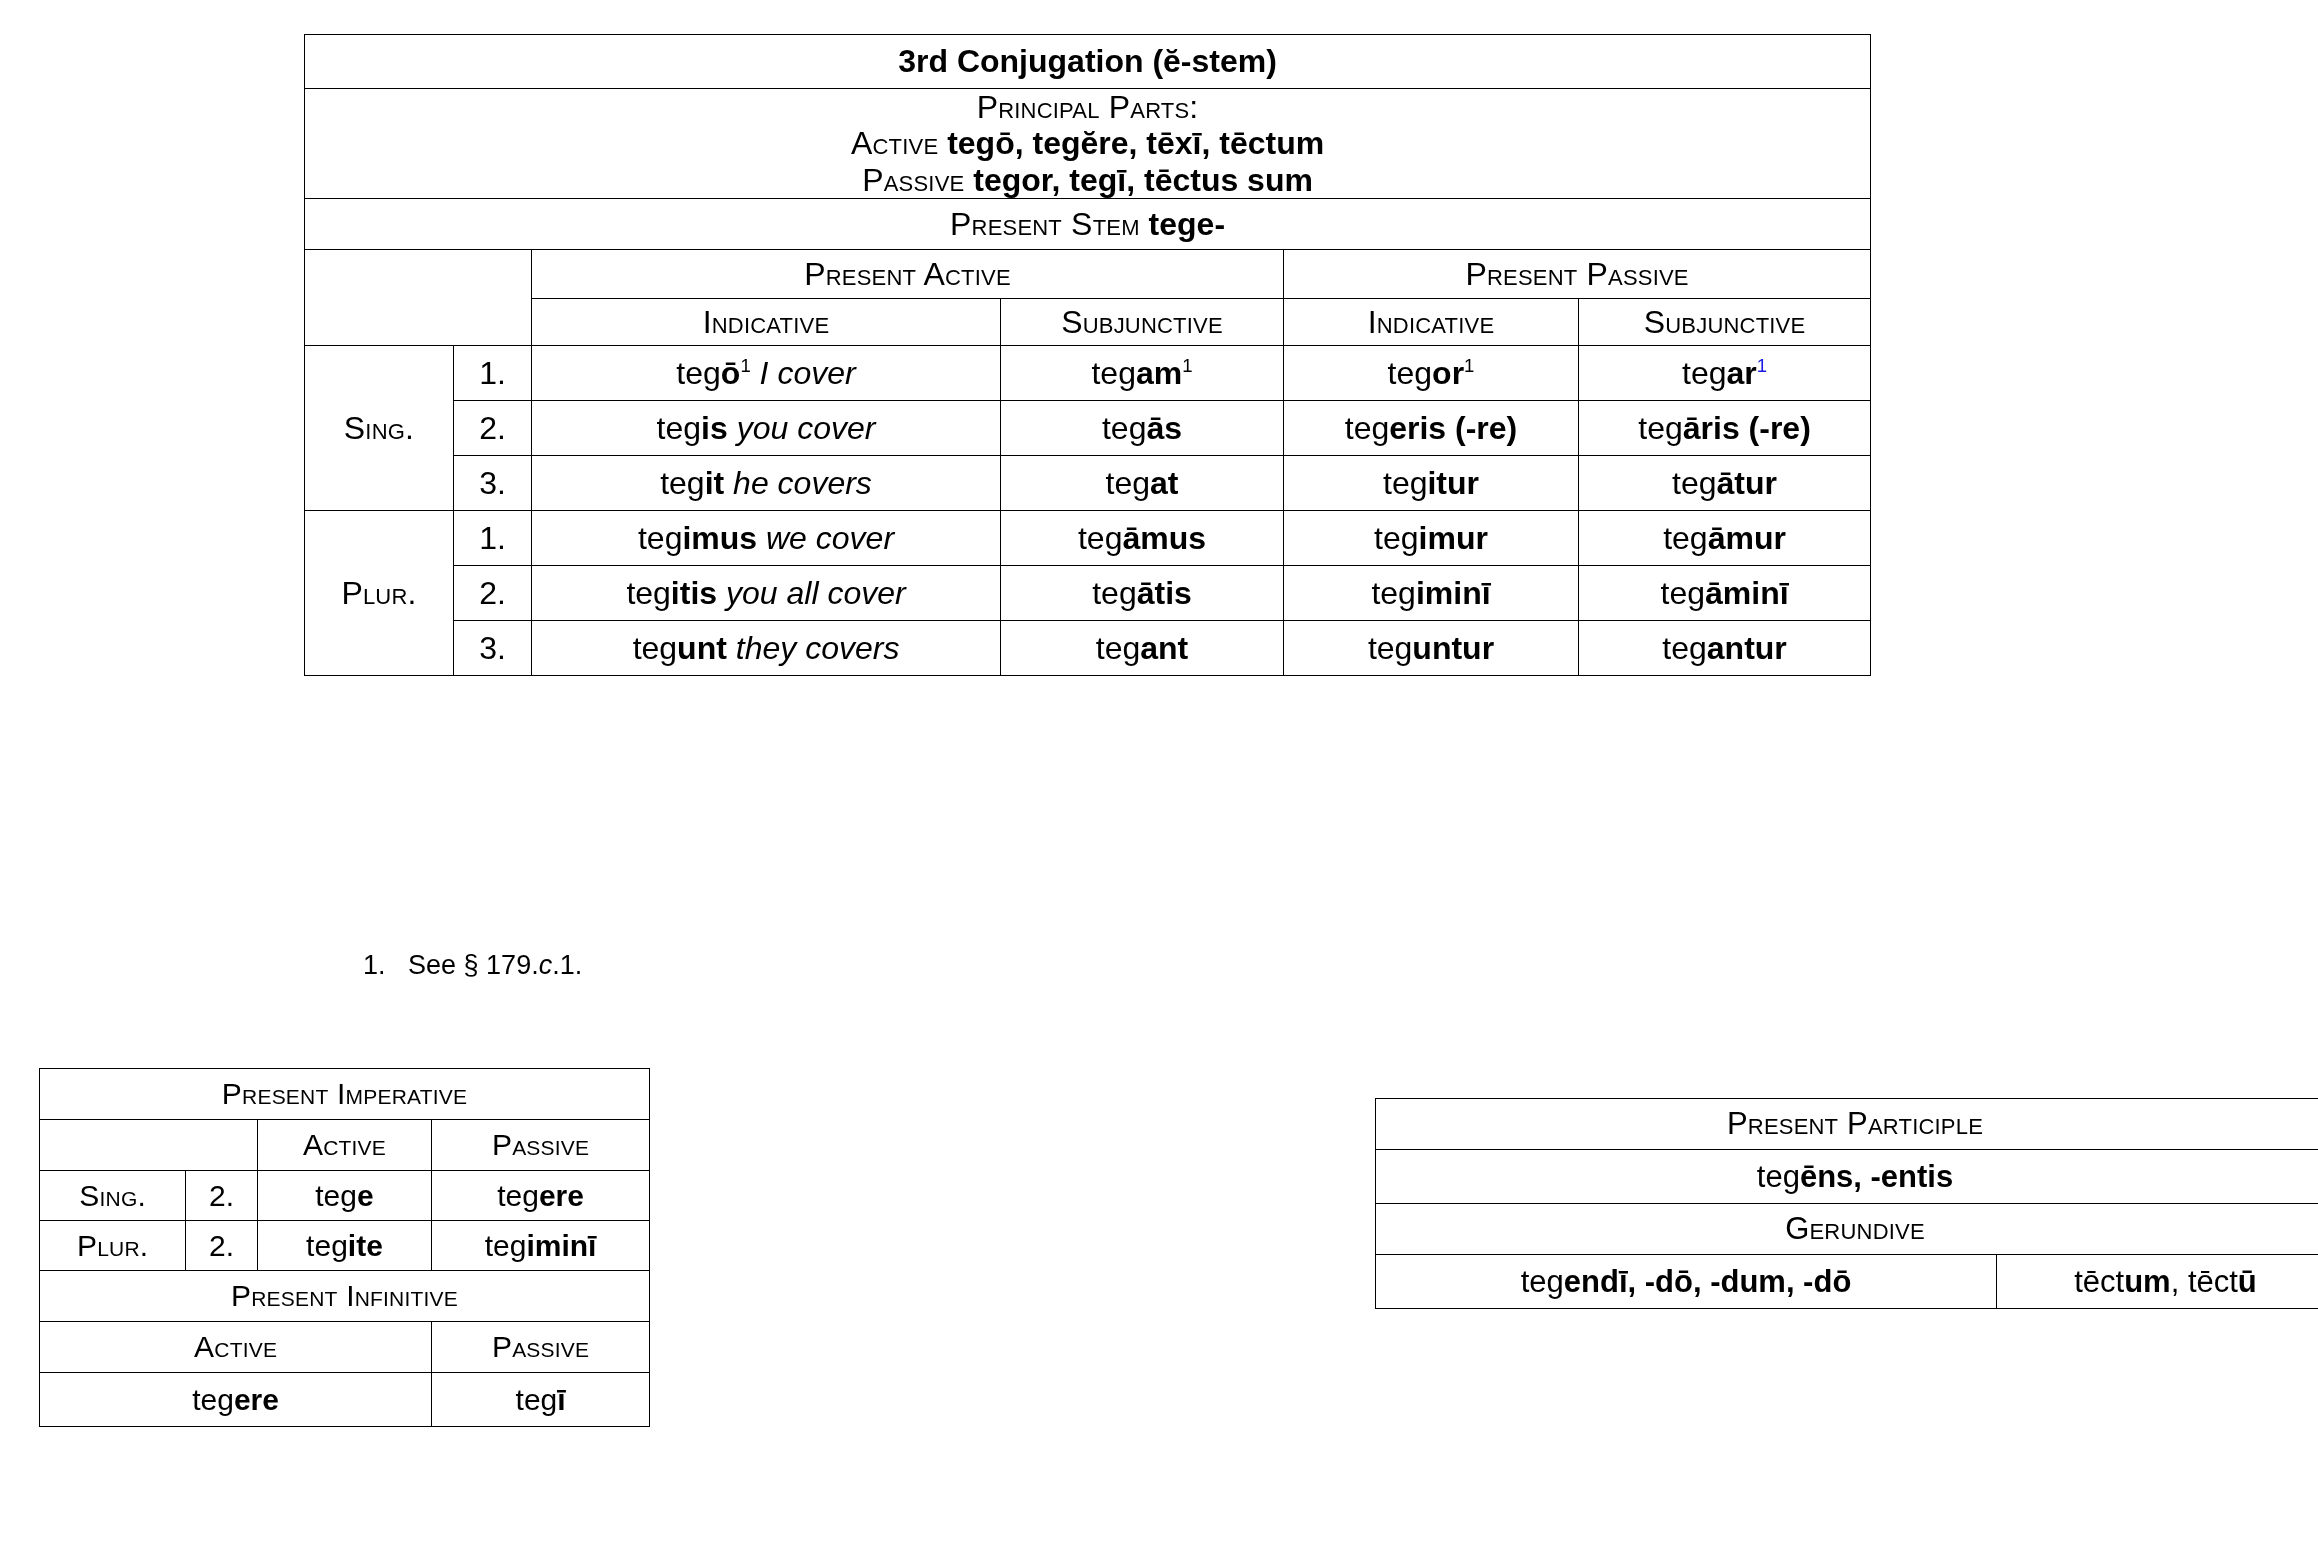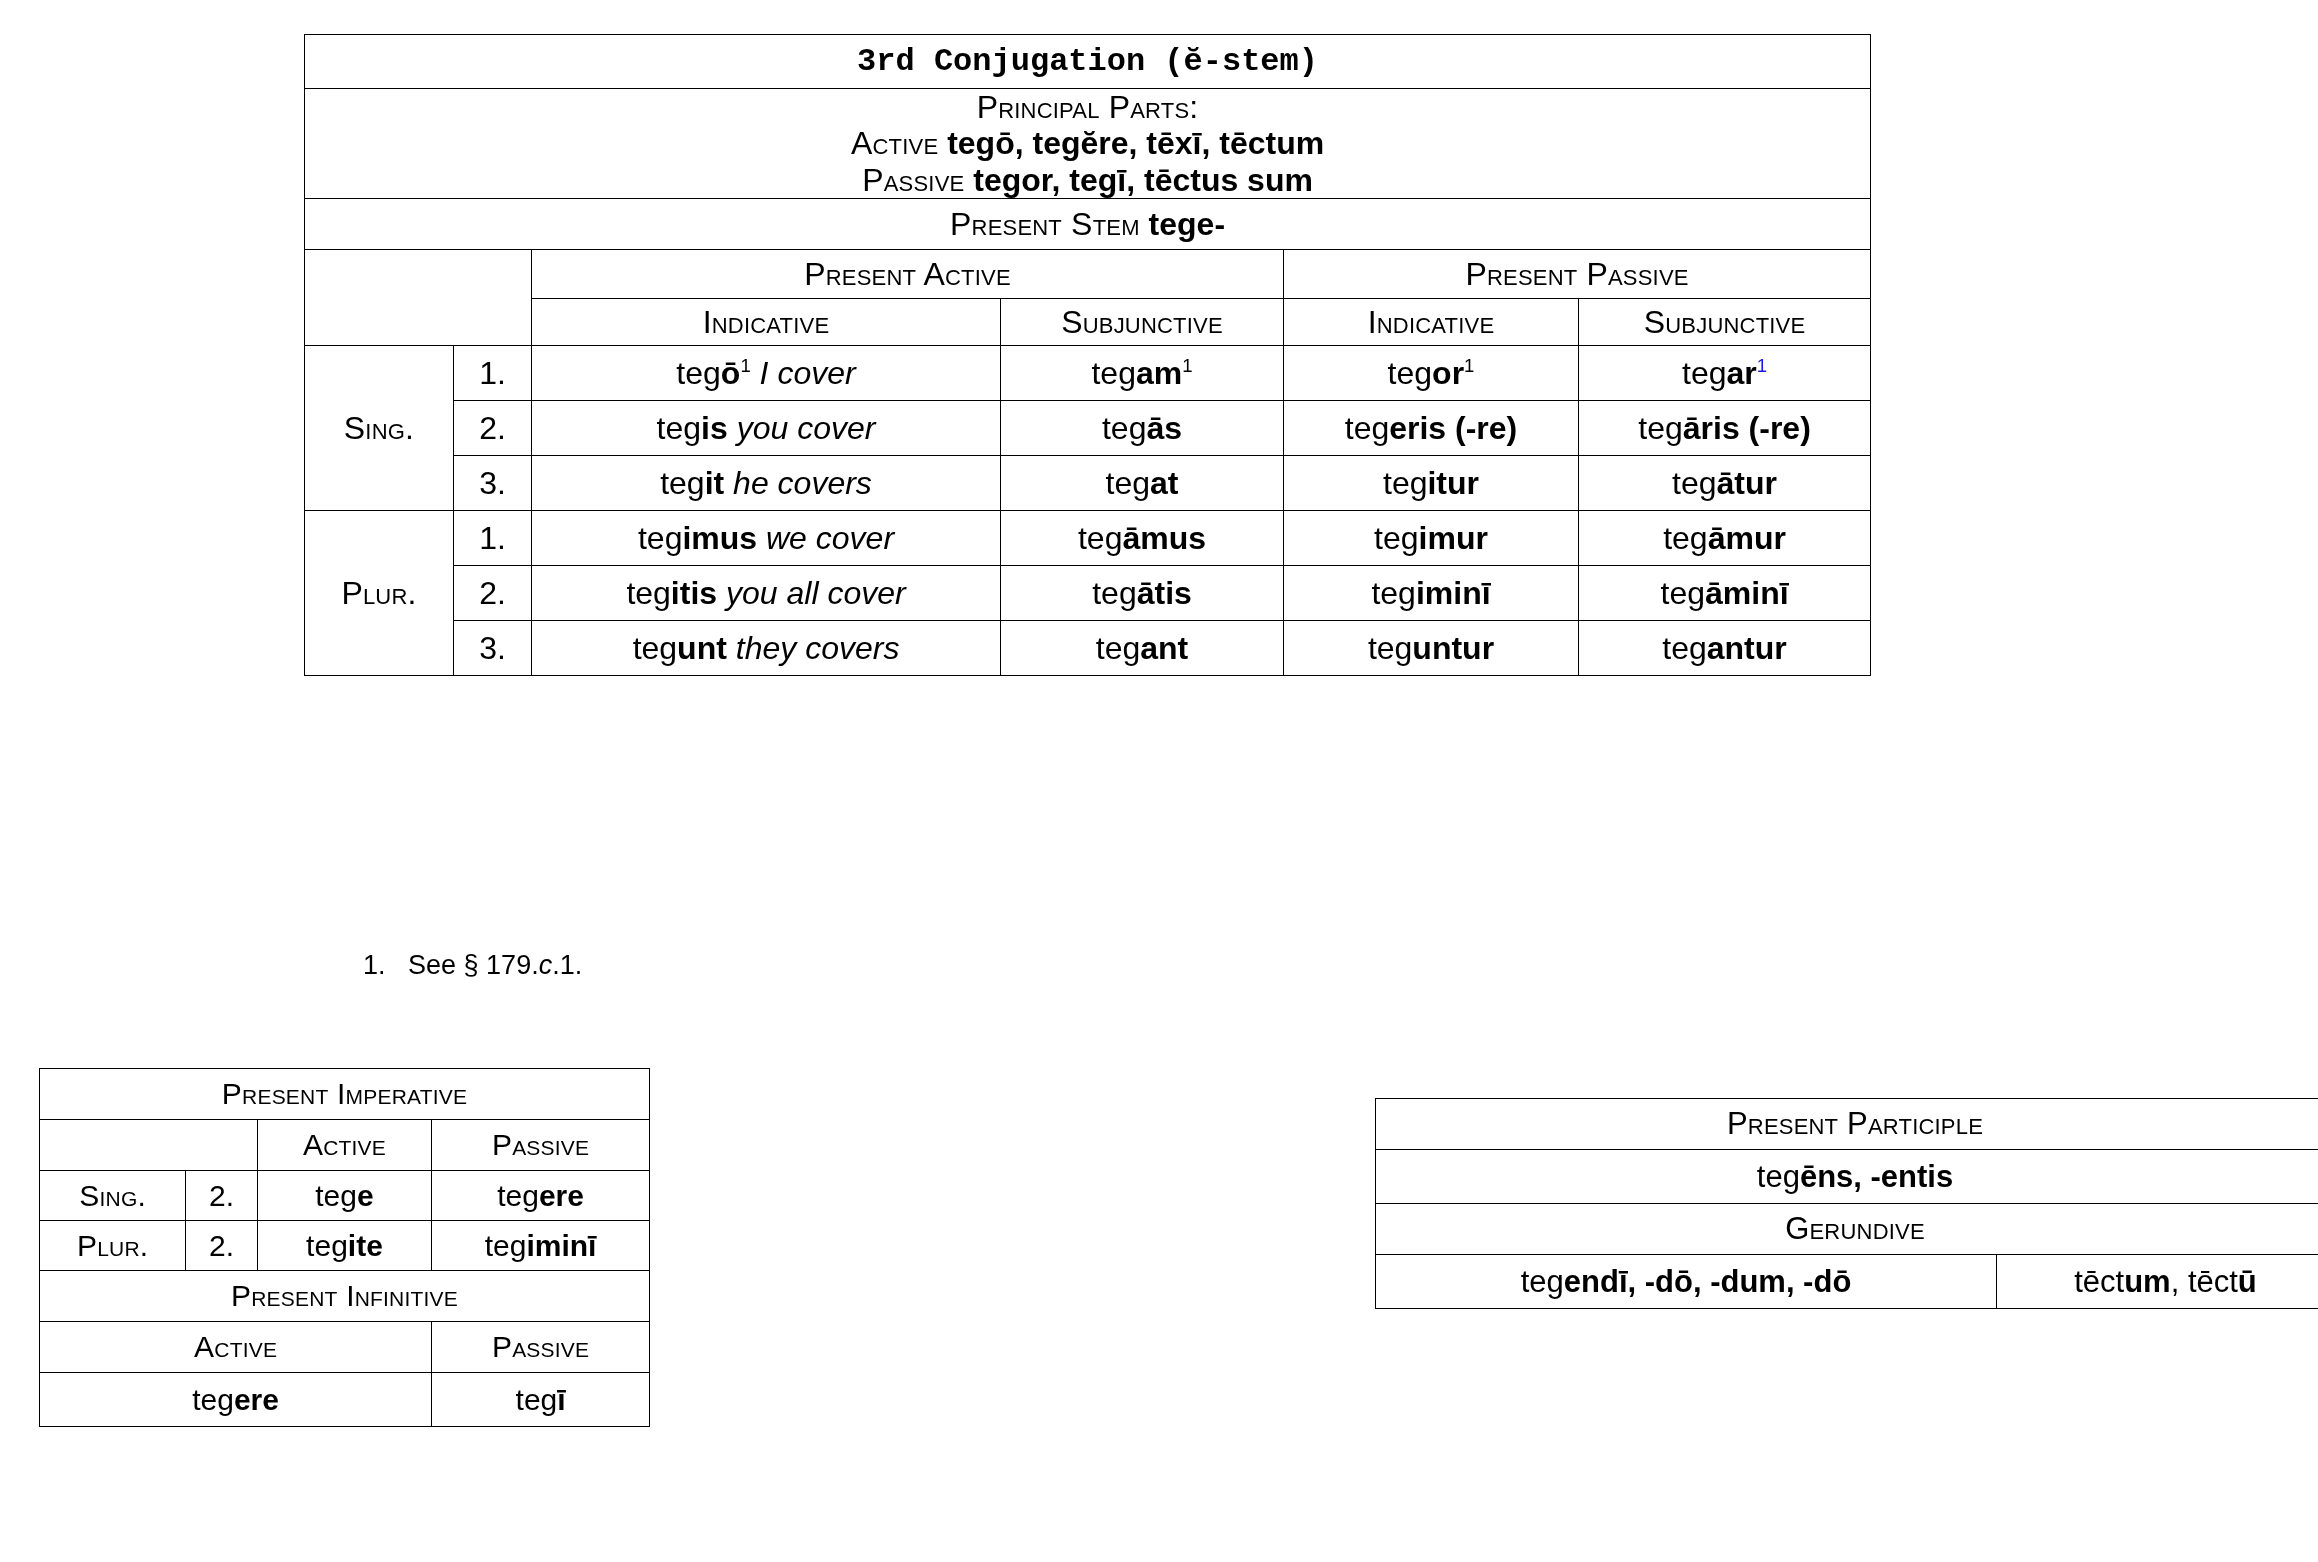--- a/index.html
+++ b/index.html
@@ -52,21 +52,21 @@
   sup { font-size: 0.58em; vertical-align: super; line-height: 0; font-weight: normal; }
 
   
   #main-table {
     position: absolute;
     left: 304px;
     top: 34px;
     width: 1565px;
   }
   #main-table td { font-size: 32px; }
-  .mt-title      { height: 53px; font-size: 36px; font-weight: bold; font-family: Liberation Mono, monospace; }
+  .mt-title      { height: 53px; font-size: 36px; font-weight: bold; }
   .mt-pp         { height: 109px; font-size: 32px; line-height: 1.14; }
   .mt-stem       { height: 50px; font-size: 32px; margin-left: 28px; }
   .mt-voice      { height: 48px; font-size: 31px; }
   .mt-mood       { height: 46px; font-size: 30px; }
   .mt-row        { height: 55px; }
   .mt-row td     { font-size: 34px; }
   .mt-numcell    { font-size: 32px; }
   .mt-persbox    { font-size: 31px; }
 
   

